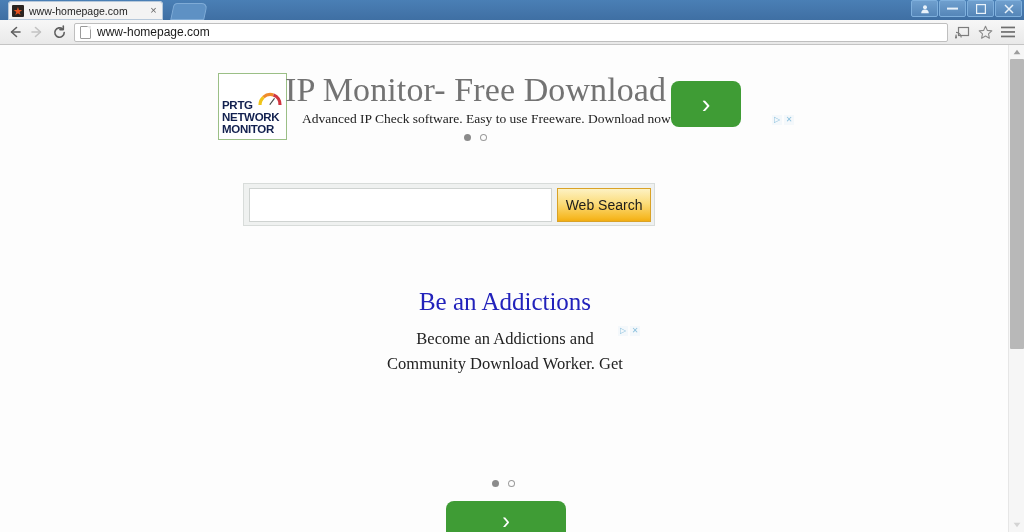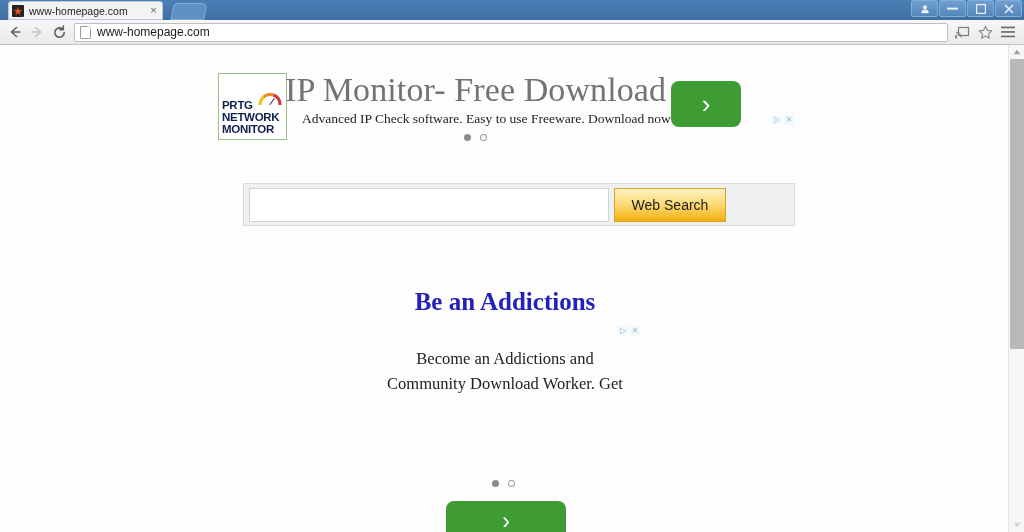--- a/index.html
+++ b/index.html
@@ -343,21 +343,21 @@
     color: #8bc0dd;
     font-size: 8px;
     line-height: 10px;
   }
 
   
   .search-wrap {
     position: absolute;
     left: 243px;
     top: 138px;
-    width: 552px;
+    width: 412px;
     height: 43px;
     background: #eff1f0;
     border: 1px solid #d8dcda;
     box-sizing: border-box;
     display: flex;
     align-items: center;
     padding: 0 3px;
   }
   .search-input {
     width: 360px;
@@ -397,28 +397,27 @@
     width: 330px;
     height: 260px;
     text-align: center;
   }
   .ad2-title {
     font-family: "Liberation Serif", serif;
     font-size: 25px;
     line-height: 33px;
     color: #2222bb;
     margin-top: 0;
-    font-weight: bold;
   }
   .ad2-desc {
     font-family: "Liberation Serif", serif;
     font-size: 16.5px;
     line-height: 25px;
     color: #222222;
-    margin-top: 28px;
+    margin-top: 8px;
   }
   .adchoices.bottom {
     position: absolute;
     left: 278px;
     top: 41px;
   }
   .dots.bottom {
     position: absolute;
     left: 152px;
     top: 195px;

